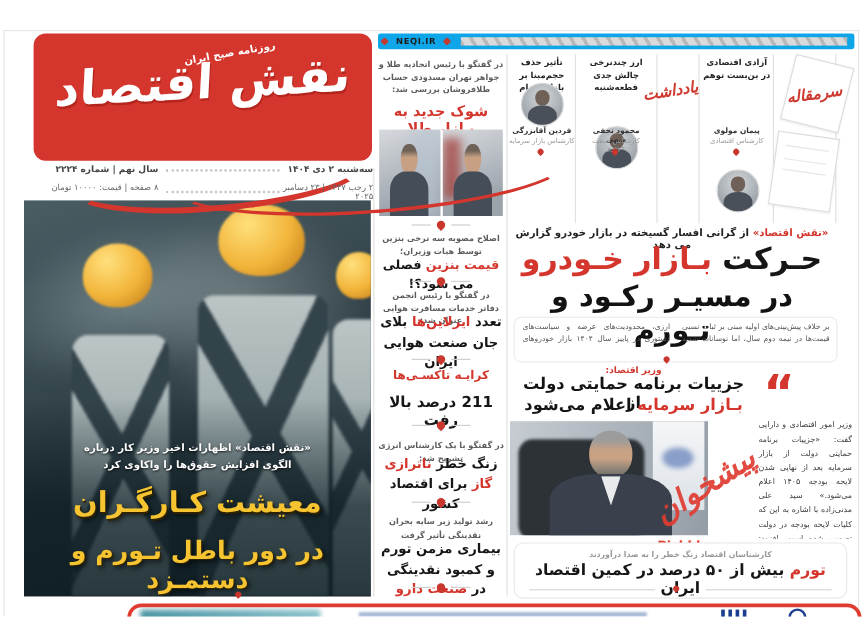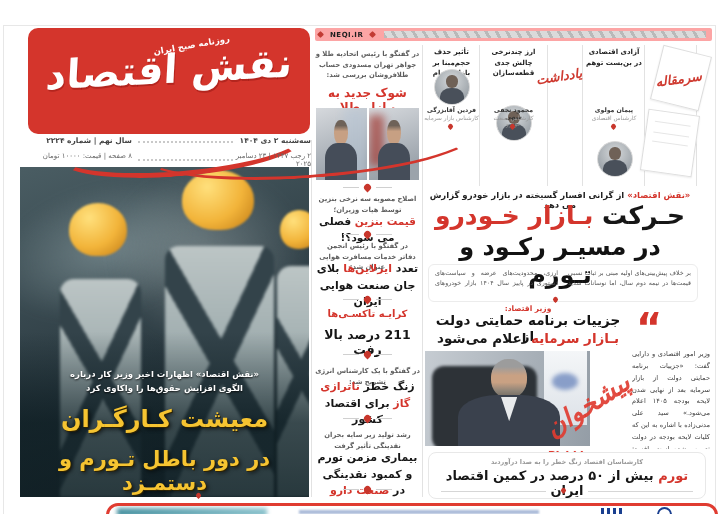--- a/index.html
+++ b/index.html
@@ -19,21 +19,21 @@
   .masthead .curve2{position:absolute;left:-60px;bottom:-92px;width:400px;height:150px;border:3px solid transparent;border-bottom-color:rgba(255,255,255,.85);border-radius:50%;transform:rotate(-7deg);}
   .logo-big{position:absolute;right:12px;top:18px;width:258px;text-align:center;color:#fff;font-size:40px;font-weight:bold;transform:skewX(-6deg) rotate(-3deg);text-shadow:1px 2px 0 rgba(120,10,5,.35);}
   .tagline{position:absolute;right:80px;top:12px;color:#fff;font-size:8.5px;font-weight:bold;transform:rotate(-10deg);letter-spacing:1px;}
   .swoosh1{left:56px;top:118px;width:240px;height:48px;border:5px solid transparent;border-bottom-color:#d4352c;border-radius:50%;transform:rotate(-5deg);z-index:1;}
   .swoosh2{left:140px;top:110px;width:330px;height:62px;border:3px solid transparent;border-bottom-color:#d4352c;border-radius:50%;transform:rotate(-4deg);z-index:1;}
   .info-line{font-size:7.5px;color:#444;font-weight:bold;z-index:4;}
   .info-sub{font-size:7px;color:#666;z-index:4;}
   .dots{border-top:2px dotted #c9c9c9;z-index:0;}
 
   
-  .sitebar{left:315px;top:28px;width:397px;height:13px;background:#fca5a5;border-radius:2px;display:flex;align-items:center;overflow:hidden;}
+  .sitebar{left:315px;top:28px;width:397px;height:13px;background:#0ea5e9;border-radius:2px;display:flex;align-items:center;overflow:hidden;}
   .sitebar .txt{font-size:7px;font-weight:bold;color:#1e1e1e;padding:0 4px;letter-spacing:.5px;white-space:nowrap;}
   .sitebar .dot{width:5px;height:5px;background:#c23b33;border-radius:1px;transform:rotate(45deg);margin:0 3px;flex:none;}
   .sitebar .hatch{flex:1;height:7px;margin:0 6px;background:repeating-linear-gradient(60deg,#b9b9b9 0 3px,#dadada 3px 9px);}
 
   
   .vline{width:1px;background:#e2e2e2;}
 
   
   .orn{display:flex;align-items:center;justify-content:center;gap:5px;}
   .orn .drop{width:7px;height:7px;background:#c8362c;border-radius:50% 50% 50% 0;transform:rotate(-45deg);}
@@ -227,21 +227,21 @@
     </div>
 
   <div class="abs rtl c exp-hl" style="left:426px;top:47px;width:51px;">تأثیر حذف حجم‌مبنا بر بازار سهام</div>
   <div class="abs circ" style="left:434px;top:69px;width:34px;height:34px;"></div>
   <div class="abs rtl c exp-name" style="left:424px;top:106px;width:55px;">فردین آقابزرگی</div>
   <div class="abs rtl c exp-role" style="left:424px;top:115px;width:55px;">کارشناس بازار سرمایه</div>
   <div class="abs orn small" style="left:448px;top:124px;">
       <span class="drop"></span>
     </div>
 
-  <div class="abs rtl c exp-hl" style="left:485px;top:47px;width:57px;">ارز چندنرخی چالش جدی قطعه‌سازان</div>
+  <div class="abs rtl c exp-hl" style="left:485px;top:47px;width:57px;">ارز چندنرخی چالش جدی قطعه‌شنبه</div>
   <div class="abs circ" style="left:496px;top:69px;width:34px;height:34px;"></div>
   <div class="abs rtl c exp-name" style="left:486px;top:106px;width:55px;">محمود نجفی سهی</div>
   <div class="abs rtl c exp-role" style="left:486px;top:115px;width:55px;">کارشناس صنعت خودرو</div>
   <div class="abs orn small" style="left:510px;top:124px;">
       <span class="drop"></span>
     </div>
 
   <div class="abs script rtl" style="left:548px;top:68px;width:34px;font-size:13px;transform:rotate(-9deg);">یادداشت</div>
 
   <div class="abs rtl c exp-hl" style="left:586px;top:47px;width:56px;">آزادی اقتصادی در بن‌بست توهم</div>

